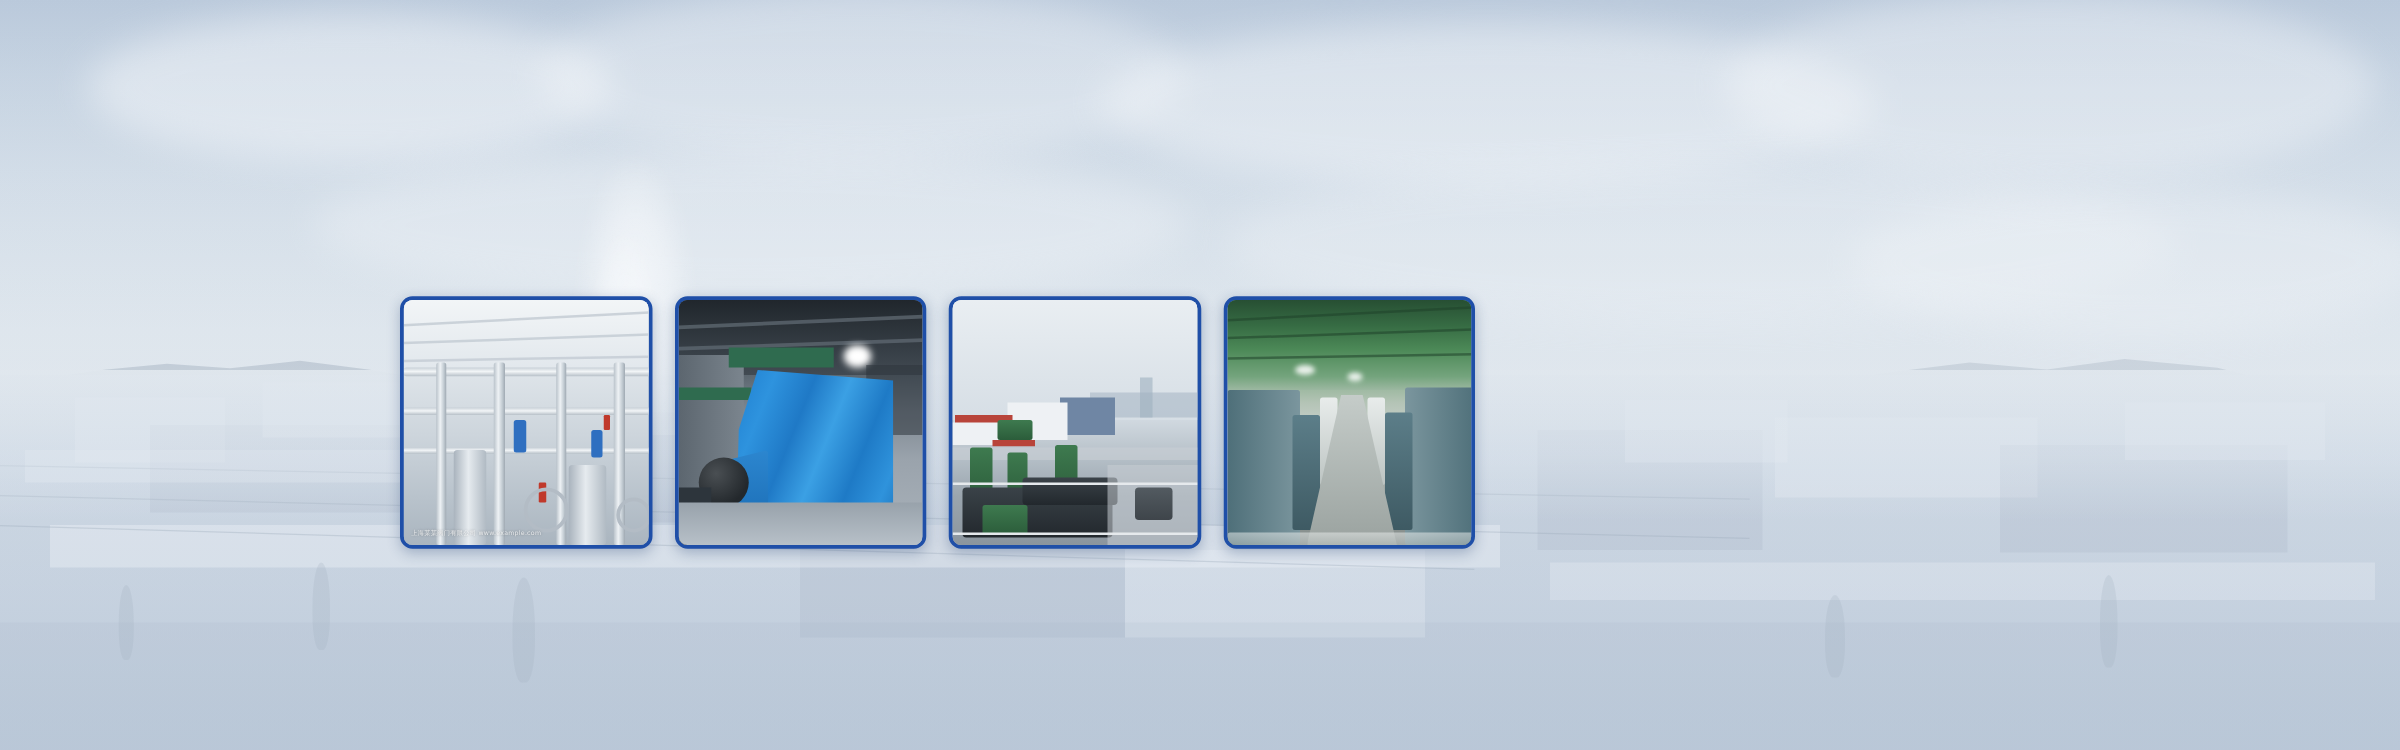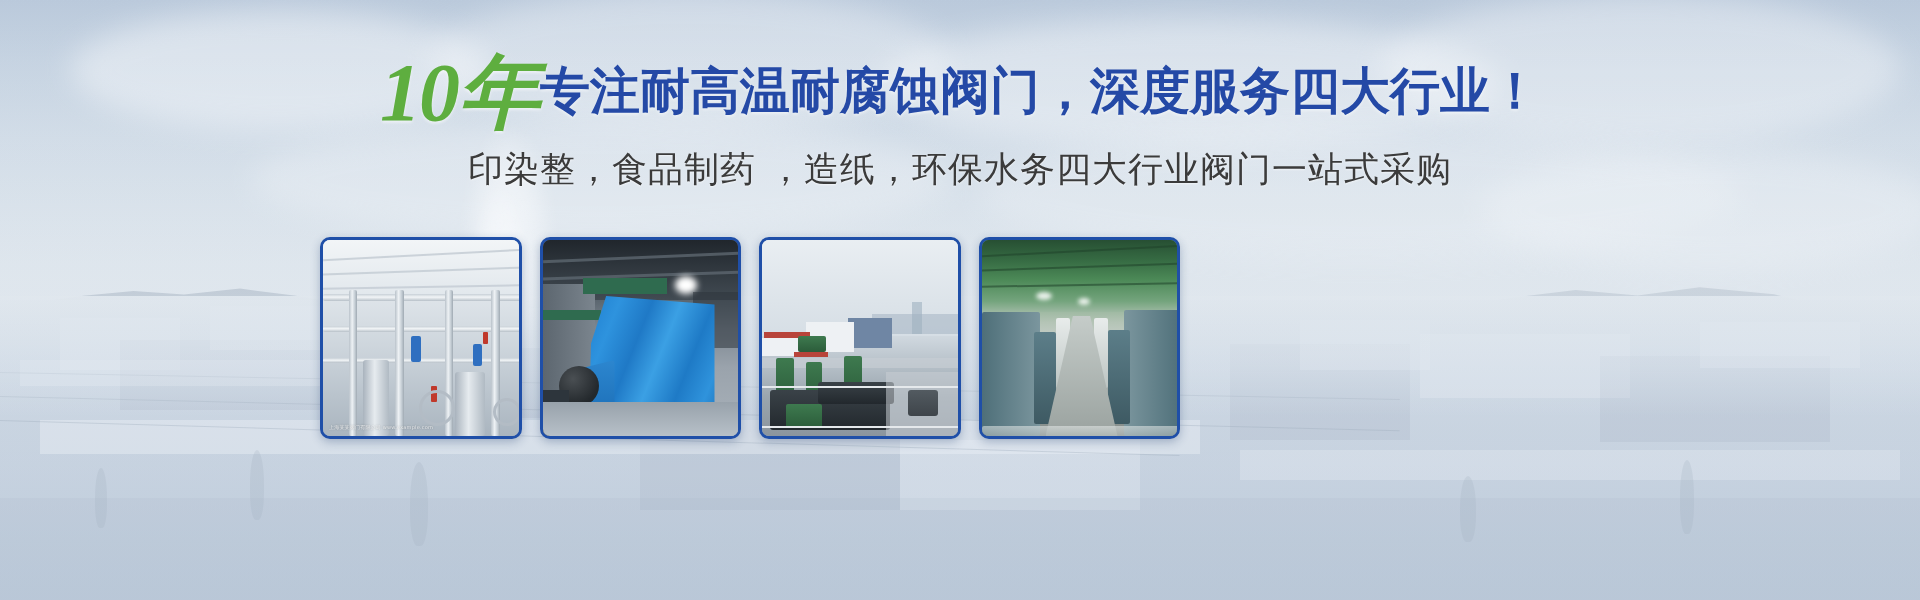--- a/index.html
+++ b/index.html
@@ -244,25 +244,21 @@
       <div class="wire" style="left:0px;top:96px;width:1400px;transform:rotate(1.4deg);"></div>
       <div class="wire" style="left:0px;top:120px;width:1180px;transform:rotate(1.7deg);"></div>
     </div>
 
     <div class="ground-haze"></div>
     <div class="plume"></div>
     <div class="plume2"></div>
     <div class="bg-wash"></div>
   </div>
 
-  <div class="headline">
-    <span class="hl-num">10年</span><span class="hl-main">专注耐高温耐腐蚀阀门，深度服务四大行业！</span>
-  </div>
-
-  <div class="subhead">印染整，食品制药 ，造纸，环保水务四大行业阀门一站式采购</div>
+
 
   <div class="photos">
 
     <div class="photo">
       <div class="inner p1">
         <div class="roof"></div>
         <div class="roofline" style="left:0;top:14px;width:200px;transform:rotate(-3deg);"></div>
         <div class="roofline" style="left:0;top:30px;width:200px;transform:rotate(-2deg);"></div>
         <div class="roofline" style="left:0;top:46px;width:200px;transform:rotate(-1deg);"></div>
         <div class="pipeh" style="left:0;top:54px;width:200px;height:7px;"></div>

